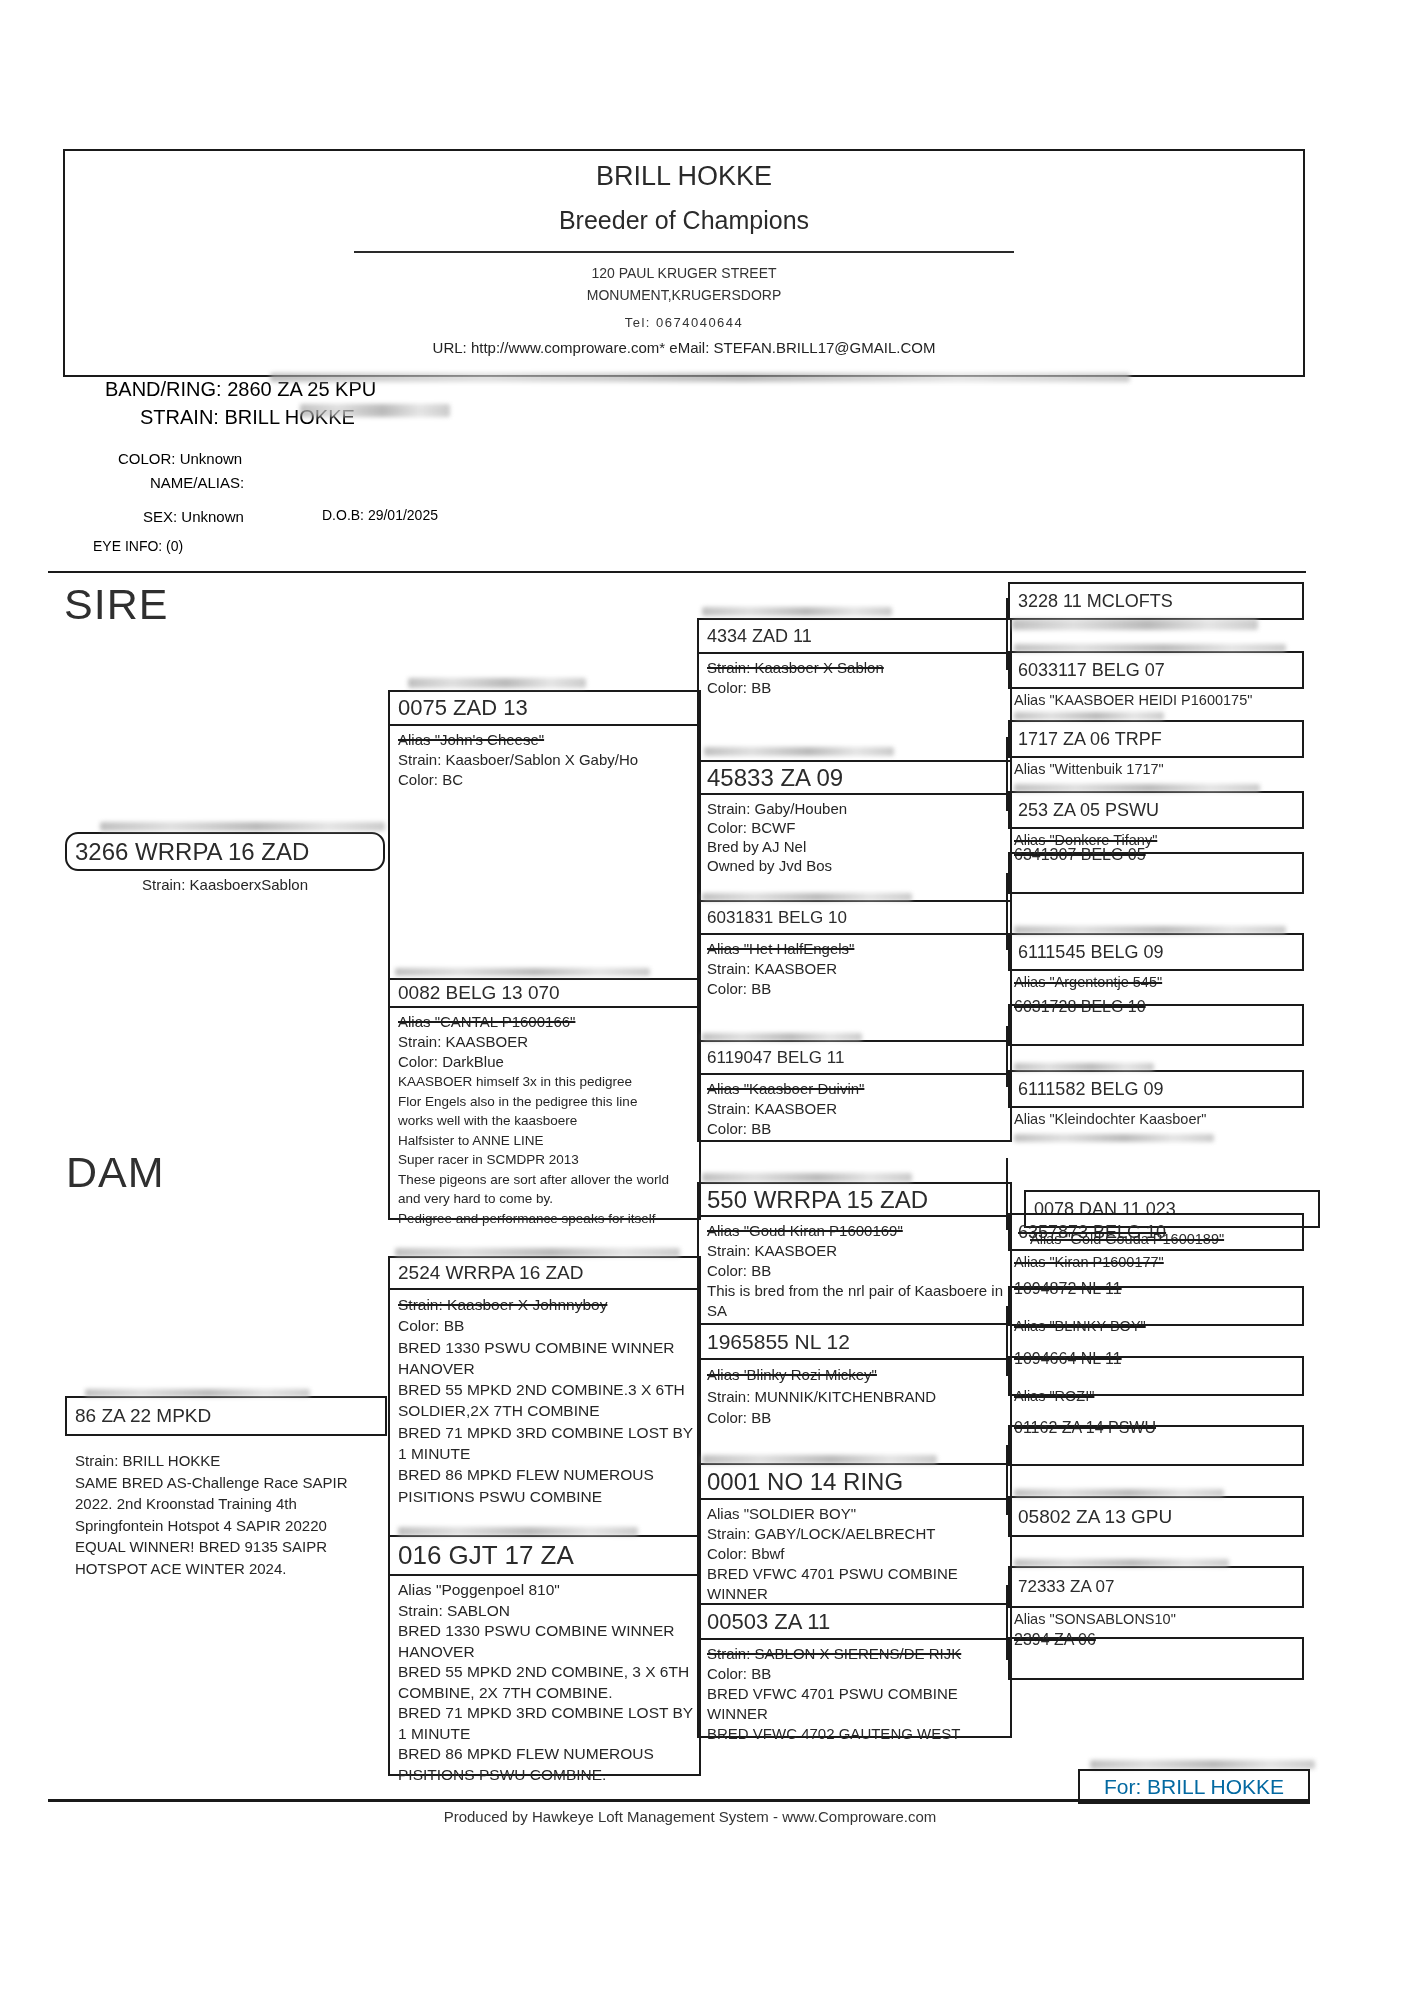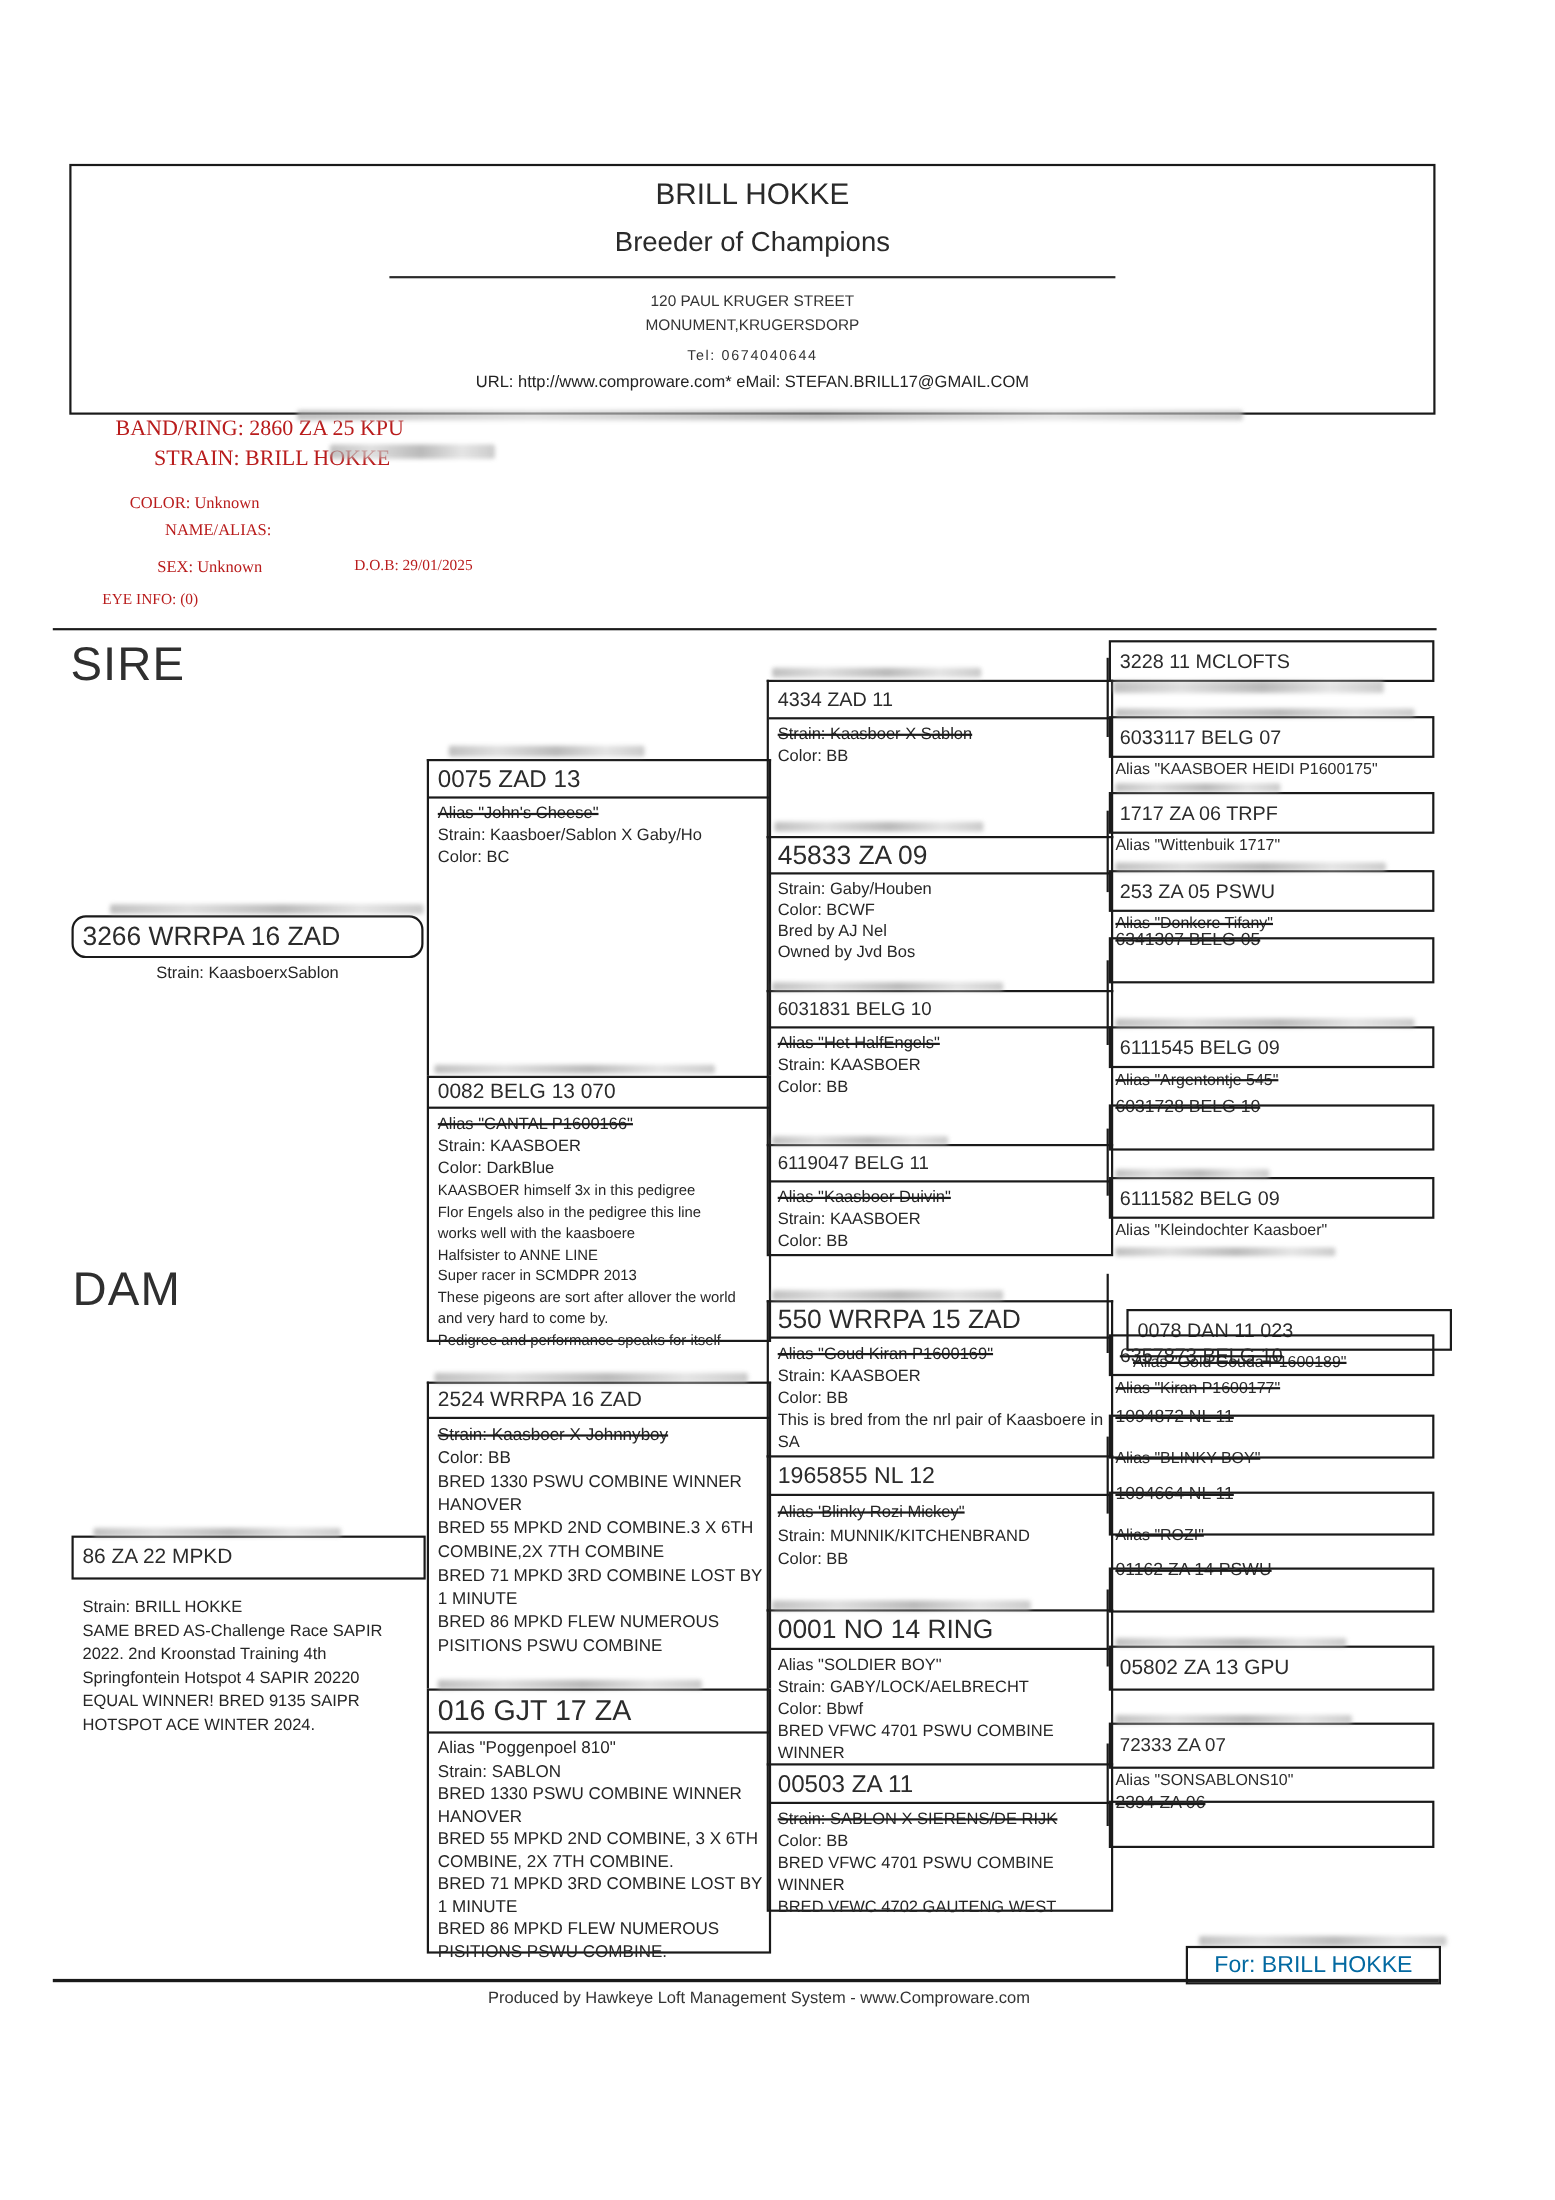--- a/index.html
+++ b/index.html
@@ -7,21 +7,21 @@
         font-family:"Liberation Sans",sans-serif;color:#262626;overflow:hidden;}
   
   .hdrbox{position:absolute;left:63px;top:149px;width:1238px;height:224px;border:2px solid #1a1a1a;text-align:center;}
   .title{margin-top:10px;font-size:27px;color:#2a2a2a;}
   .subtitle{margin-top:14px;font-size:25px;color:#2a2a2a;}
   .divider{margin:16px auto 0 auto;width:660px;height:2px;background:#2a2a2a;}
   .addr{margin-top:10px;font-size:14px;line-height:21px;color:#333;}
   .tel{margin-top:9px;font-size:13px;letter-spacing:1.5px;color:#333;}
   .url{margin-top:9px;font-size:15px;color:#222;}
   
-  .info{position:absolute;white-space:nowrap;color:#b91c1c;font-family:Liberation Serif, serif;}
+  .info{position:absolute;white-space:nowrap;color:#000000;}
   
   .rule{position:absolute;background:#1a1a1a;}
   .seclabel{position:absolute;font-size:43px;color:#2f2f2f;letter-spacing:1px;}
   
   .n{position:absolute;}
   .hbox{border:2px solid #1a1a1a;background:transparent;display:flex;align-items:center;}
   .h34{height:34px;}.h35{height:35px;border-radius:13px;}.h36{height:36px;}.h37{height:37px;}.h38{height:38px;}.h39{height:39px;}
   .cont{border:2px solid #1a1a1a;}
   .nb{border-bottom:none;}
   .chead{border-bottom:2px solid #1a1a1a;display:flex;align-items:center;}
@@ -218,21 +218,21 @@
   <div class="n cont nb" style="left:388px;top:1256px;width:309px;height:277px;">
     <div class="chead" style="height:30px;">
         <span class="rl s19">2524 WRRPA 16 ZAD</span>
       </div>
     <div class="cbody fs155">
         <div class="struck">Strain: Kaasboer X Johnnyboy</div>
         <div>Color: BB</div>
         <div>BRED 1330 PSWU COMBINE WINNER</div>
         <div>HANOVER</div>
         <div>BRED 55 MPKD 2ND COMBINE.3 X 6TH</div>
-        <div>COMBINE,2X 7TH COMBINE</div>
+        <div>SOLDIER,2X 7TH COMBINE</div>
         <div>BRED 71 MPKD 3RD COMBINE LOST BY</div>
         <div>1 MINUTE</div>
         <div>BRED 86 MPKD FLEW NUMEROUS</div>
         <div>PISITIONS PSWU COMBINE</div>
       </div>
   </div>
   <div class="n cont" style="left:388px;top:1535px;width:309px;height:237px;">
     <div class="chead" style="height:37px;">
         <span class="rl s26">016 GJT 17 ZA</span>
       </div>

